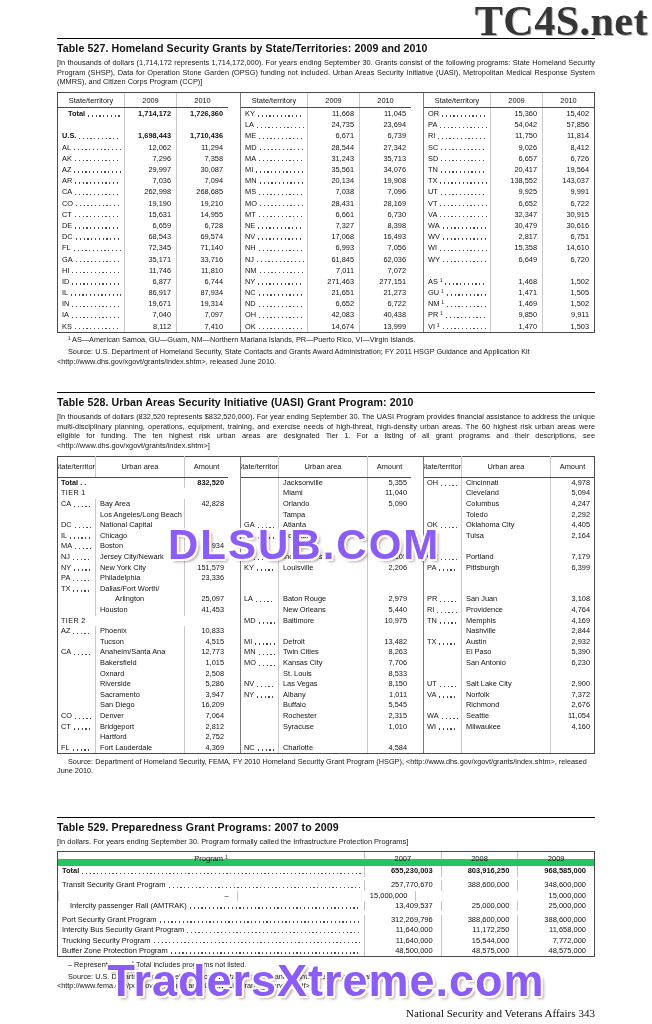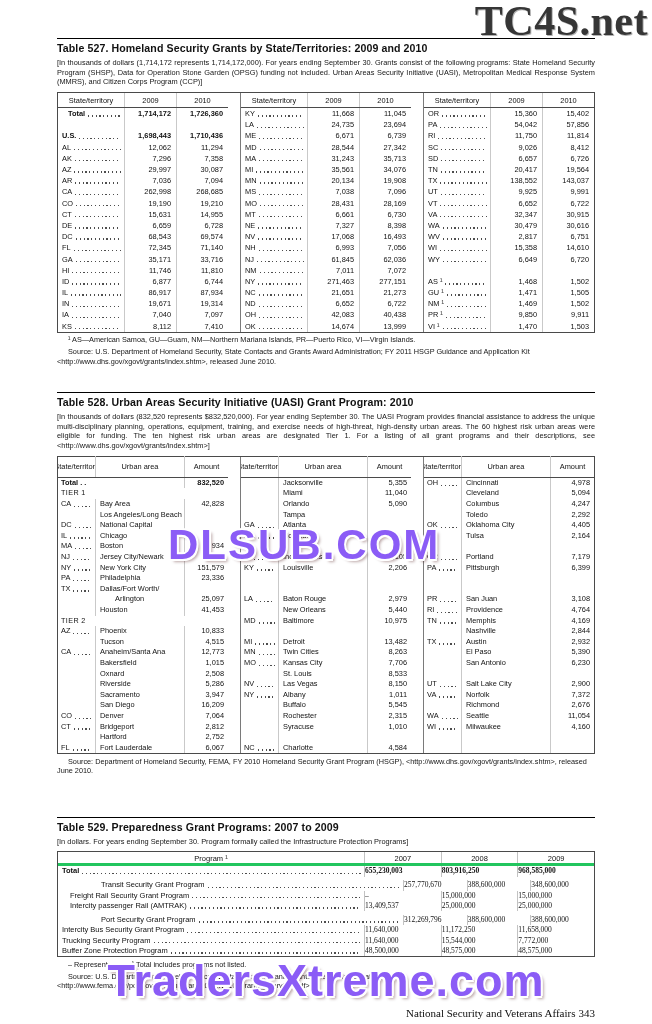--- a/index.html
+++ b/index.html
@@ -37,27 +37,27 @@
   .st8 { flex:0 0 37px; width:37px; display:flex; padding-left:3px; min-width:0; overflow:hidden; }
   .st8.wide { flex:1 1 auto; }
   .ua { flex:1 1 auto; padding-left:4px; border-left:1px solid #c9c9c9; white-space:nowrap; overflow:hidden; min-width:0; }
   .ua.ind8 { padding-left:19px; }
   .am { flex:0 0 44px; width:44px; text-align:right; padding-right:4px; border-left:1px solid #c9c9c9; overflow:hidden; }
   .tier { padding-left:3px; letter-spacing:.4px; font-size:7.2px; }
 
   
   .t9 { border:1px solid #4a4a4a; width:100%; font-size:7.5px; }
   .t9row { display:flex; height:10.4px; line-height:10.4px; }
-  .t9h { height:14px; line-height:14px; border-bottom:3px solid #22c55e; }
+  .t9h { height:14px; line-height:14px; border-bottom:7px solid #22c55e; }
   .c0 { flex:0 0 306px; width:306px; display:flex; padding-left:4px; min-width:0; overflow:hidden; }
   .c0.ind9 { padding-left:12px; }
-  .cn { flex:1 1 0; padding-right:8px; border-left:1px solid #c2c2c2; overflow:hidden;font-family:Liberation Serif, serif; }
+  .cn { flex:1 1 0; text-align:right; padding-right:8px; border-left:1px solid #c2c2c2; overflow:hidden; }
   .c0h { flex:0 0 306px; text-align:center; }
   .cnh { flex:1 1 0; text-align:center; border-left:1px solid #c2c2c2; }
-  .gap { margin-top:3.5px;margin-left:39px; }
+  .gap { margin-top:3.5px; }
 
   
   .sec527 { margin-bottom:26px; }
   .sec528 { margin-bottom:41px; }
   .sec529 { margin-bottom:0; }
 
   
   .footer { margin-top:16px; }
   .runhead { text-align:right; font-family:"Liberation Serif", serif; font-size:11px; color:#0d0d0d; }
   .pgnum { margin-left:3px; }
@@ -754,21 +754,21 @@
             <span class="st8"></span>
             <span class="ua">Hartford</span>
             <span class="am">2,752</span>
           </div>
           <div class="row8">
             <span class="st8">
               <span class="lbl">FL</span>
               <span class="lead"></span>
             </span>
             <span class="ua">Fort Lauderdale</span>
-            <span class="am">6,067</span>
+            <span class="am">4,369</span>
           </div>
         </div>
         <div class="grp">
           <div class="row8 ghead8">
             <span class="st8 hc8">State/territory</span>
             <span class="ua hc8">Urban area</span>
             <span class="am hc8">Amount</span>
           </div>
           <div class="row8">
             <span class="st8"></span>
@@ -1137,24 +1137,20 @@
         <div class="t9row gap">
           <span class="c0">
             <span class="lbl">Transit Security Grant Program</span>
             <span class="lead"></span>
           </span>
           <span class="cn">257,770,670</span>
           <span class="cn">388,600,000</span>
           <span class="cn">348,600,000</span>
         </div>
         <div class="t9row">
-          <span class="c0 ind9">
-            <span class="lbl">Freight Rail Security Grant Program</span>
-            <span class="lead"></span>
-          </span>
           <span class="cn">–</span>
           <span class="cn">15,000,000</span>
           <span class="cn">15,000,000</span>
         </div>
         <div class="t9row">
           <span class="c0 ind9">
             <span class="lbl">Intercity passenger Rail (AMTRAK)</span>
             <span class="lead"></span>
           </span>
           <span class="cn">13,409,537</span>

